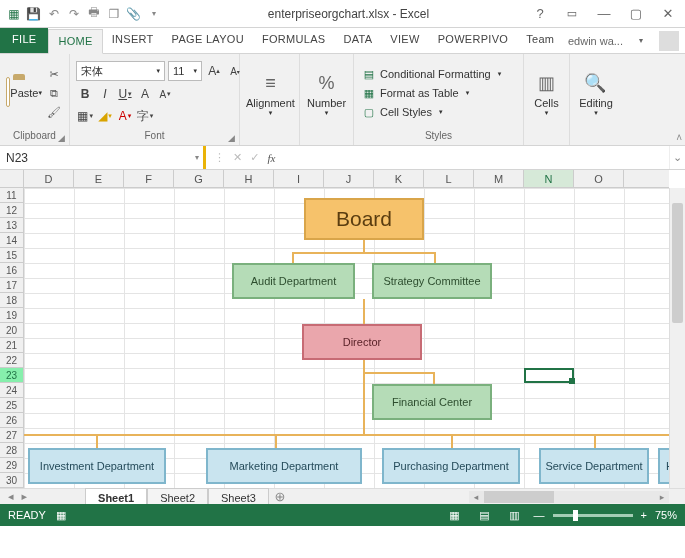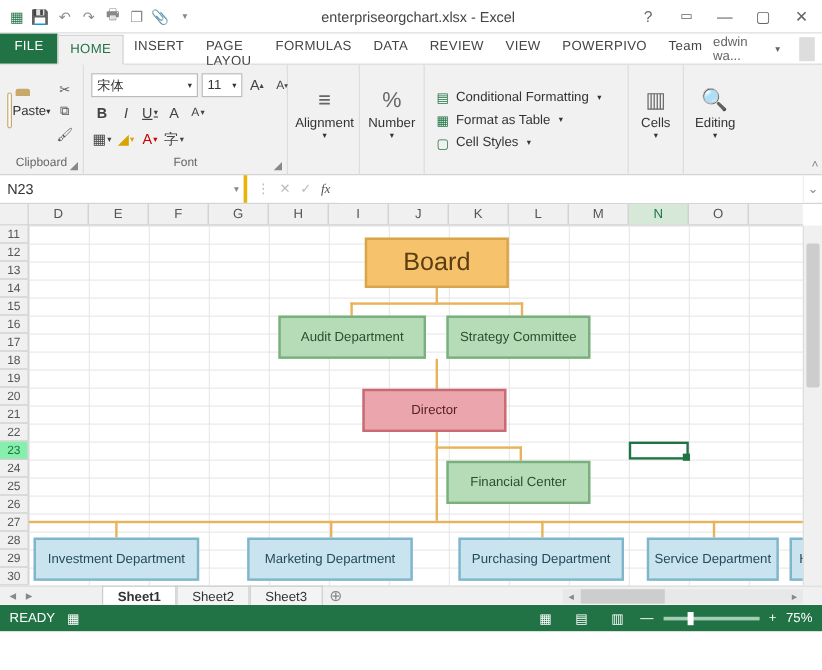--- a/index.html
+++ b/index.html
@@ -124,21 +124,20 @@
   </div>
 </div>
 
 <div class="ribbon-tabs">
   <div class="tab file">FILE</div>
   <div class="tab active">HOME</div>
   <div class="tab">INSERT</div>
   <div class="tab">PAGE LAYOU</div>
   <div class="tab">FORMULAS</div>
   <div class="tab">DATA</div>
-  <div class="tab">REVIEW</div>
   <div class="tab">VIEW</div>
   <div class="tab">POWERPIVO</div>
   <div class="tab" style="text-transform:none">Team</div>
   <div class="user-area">
     <span>edwin wa...</span>
     <span style="font-size:8px">▾</span>
     <div class="avatar"></div>
   </div>
 </div>
 
@@ -231,20 +230,21 @@
             <span>Format as Table</span>
             <span style="font-size:7px;margin-left:3px">▾</span>
           </div>
         <div class="style-item">
             <span class="style-ic">▢</span>
             <span>Cell Styles</span>
             <span style="font-size:7px;margin-left:3px">▾</span>
           </div>
       </div>
     </div>
+    <div class="rgroup-label"><span>Styles</span></div>
   </div>
 
   <div class="rgroup" style="width:46px">
     <div class="rgroup-body">
       <div class="big-col">
         <div class="big-ic">▥</div>
         <span>Cells</span>
         <span style="font-size:7px">▾</span>
       </div>
     </div>
@@ -338,21 +338,21 @@
       <div class="cline" style="left:570px;top:246px;width:2px;height:14px"></div>
     </div>
 
     <div id="shapes">
         <div class="shape sh-orange board" style="left: 280px; top: 10px; width: 120px; height: 42px;">Board</div>
         <div class="shape sh-green" style="left: 208px; top: 75px; width: 123px; height: 36px;">Audit Department</div>
         <div class="shape sh-green" style="left: 348px; top: 75px; width: 120px; height: 36px;">Strategy Committee</div>
         <div class="shape sh-red" style="left: 278px; top: 136px; width: 120px; height: 36px;">Director</div>
         <div class="shape sh-green" style="left: 348px; top: 196px; width: 120px; height: 36px;">Financial Center</div>
         <div class="shape sh-blue" style="left: 4px; top: 260px; width: 138px; height: 36px;">Investment Department</div>
-        <div class="shape sh-blue" style="left: 182px; top: 260px; width: 138px; height: 36px;">Marketing Department</div>
+        <div class="shape sh-blue" style="left: 182px; top: 260px; width: 156px; height: 36px;">Marketing Department</div>
         <div class="shape sh-blue" style="left: 358px; top: 260px; width: 138px; height: 36px;">Purchasing Department</div>
         <div class="shape sh-blue" style="left: 515px; top: 260px; width: 110px; height: 36px;">Service Department</div>
         <div class="shape sh-blue" style="left: 634px; top: 260px; width: 30px; height: 36px;">Hu</div>
       </div>
     <div class="active-cell" style="left:500px;top:180px"></div>
   </div>
   <div class="vscroll">
       <div class="vthumb"></div>
     </div>
   <div class="hscroll-area">

